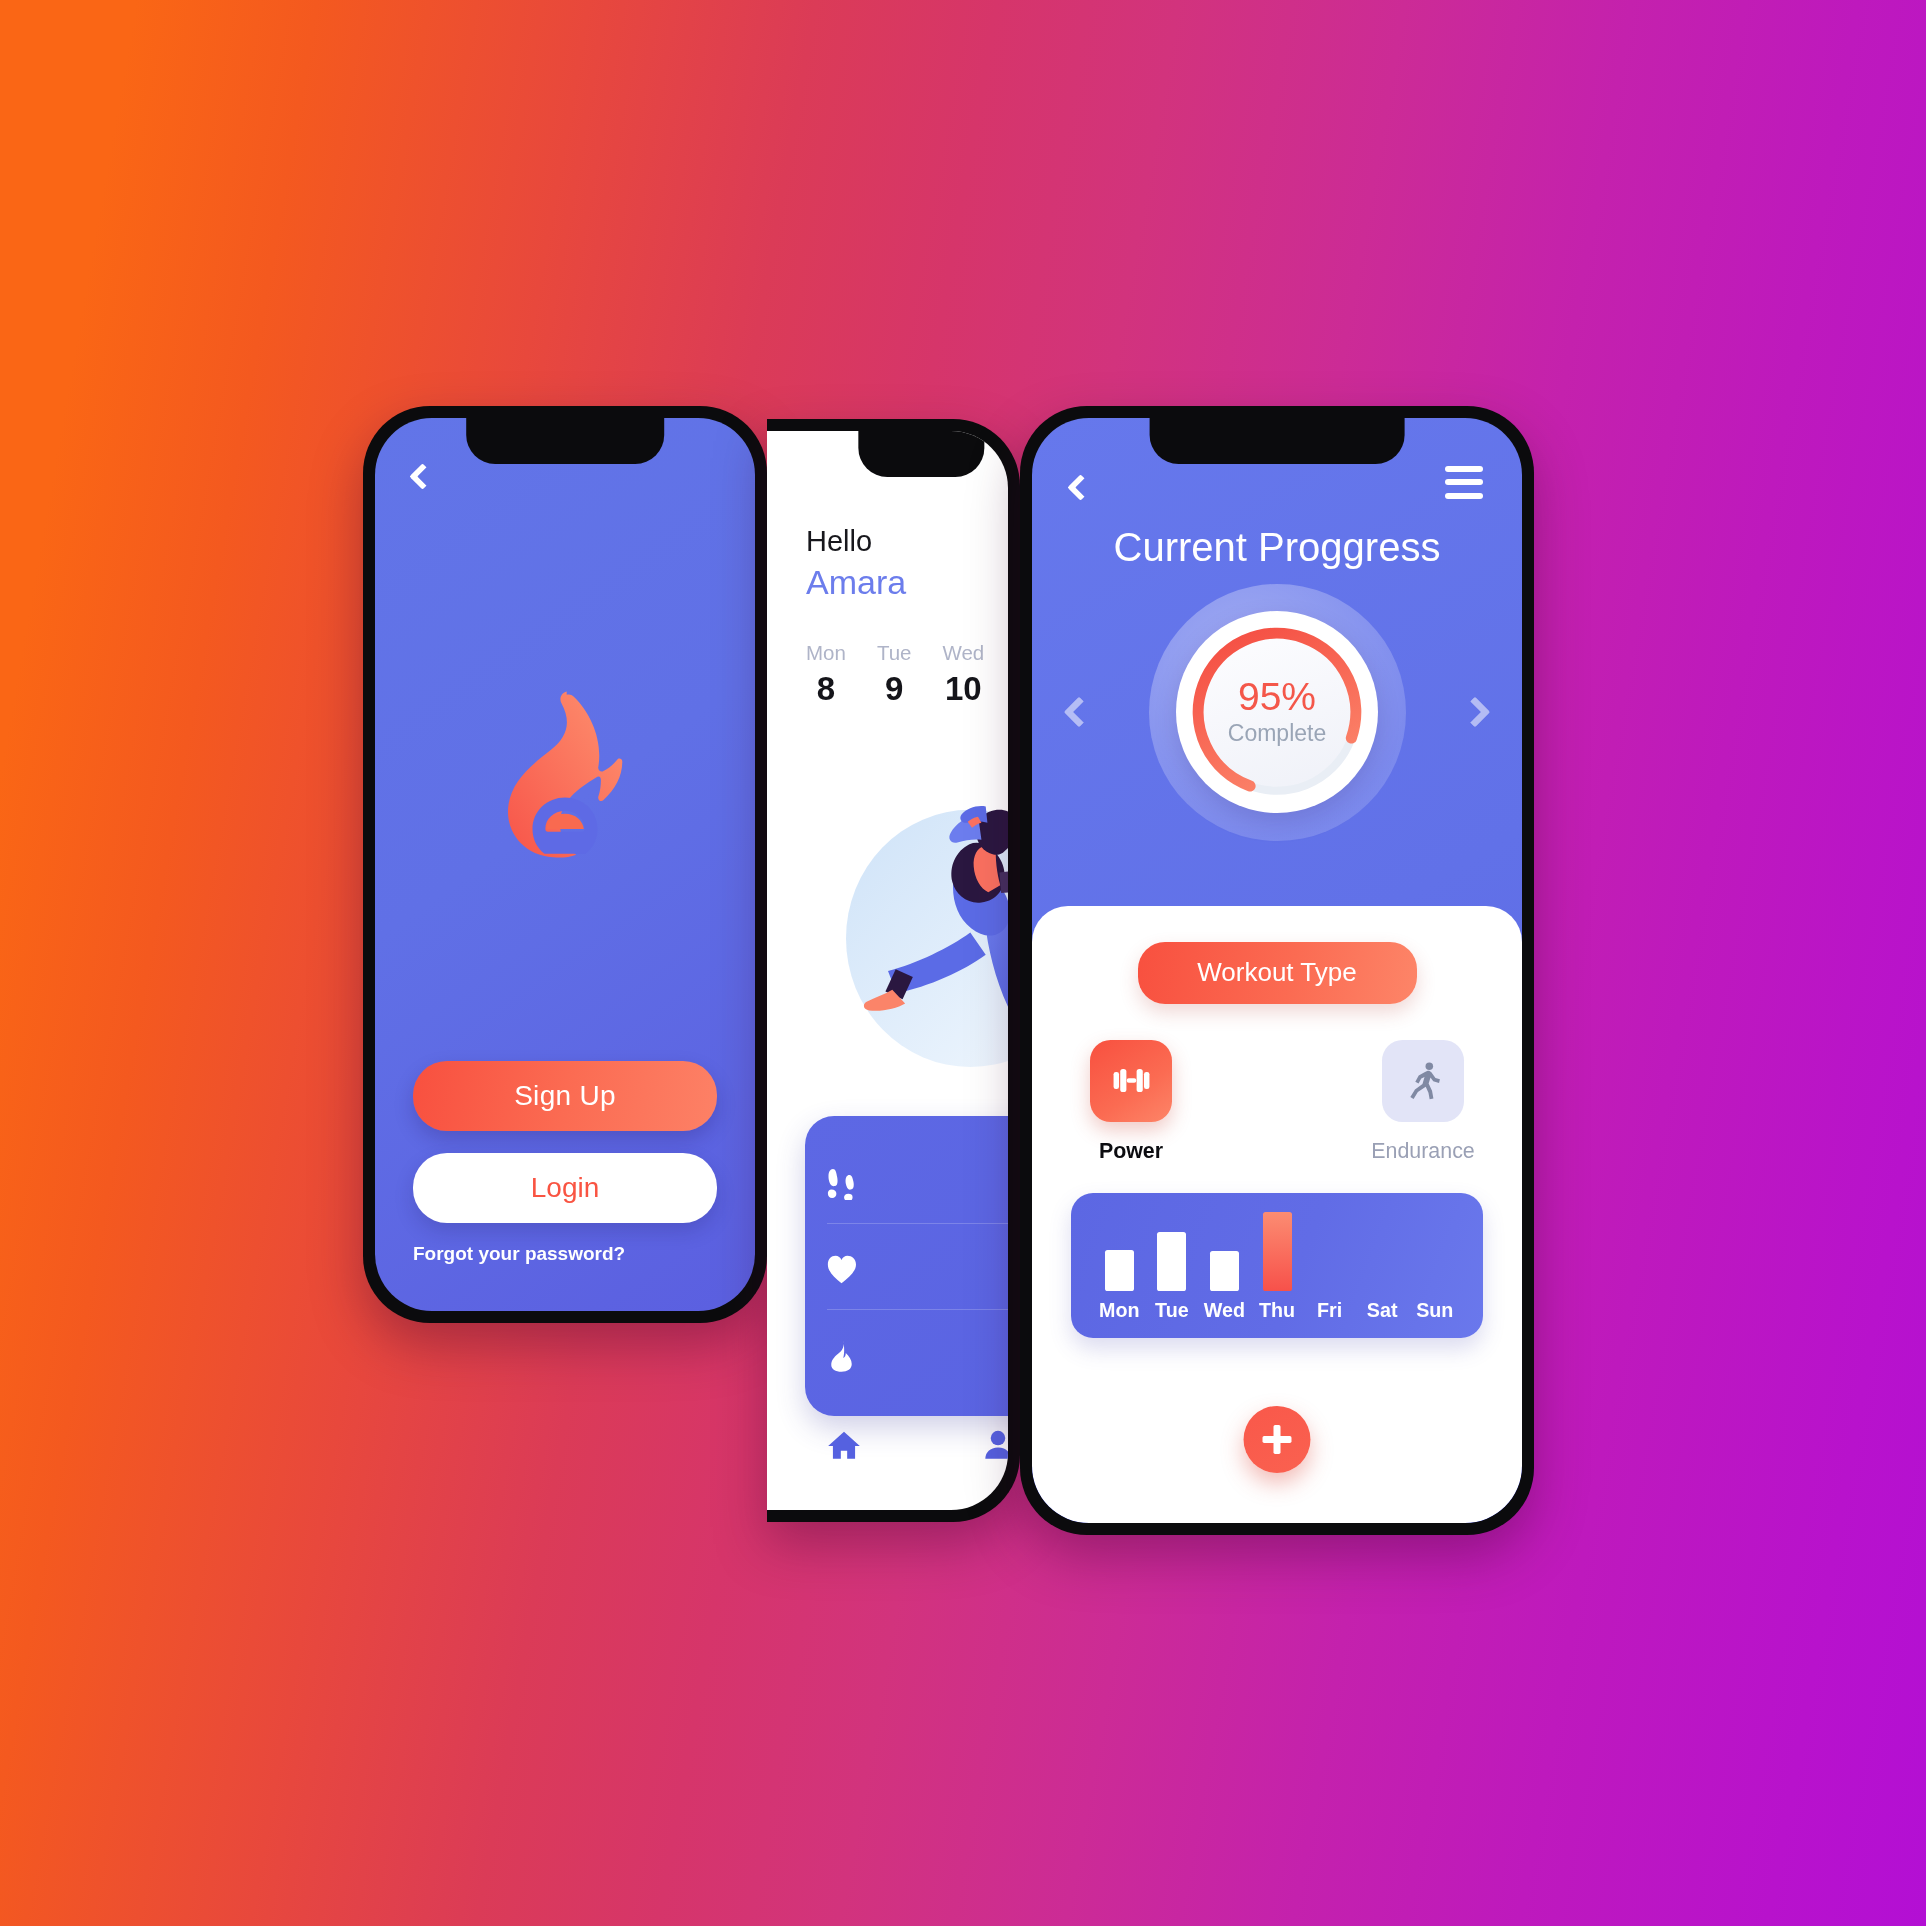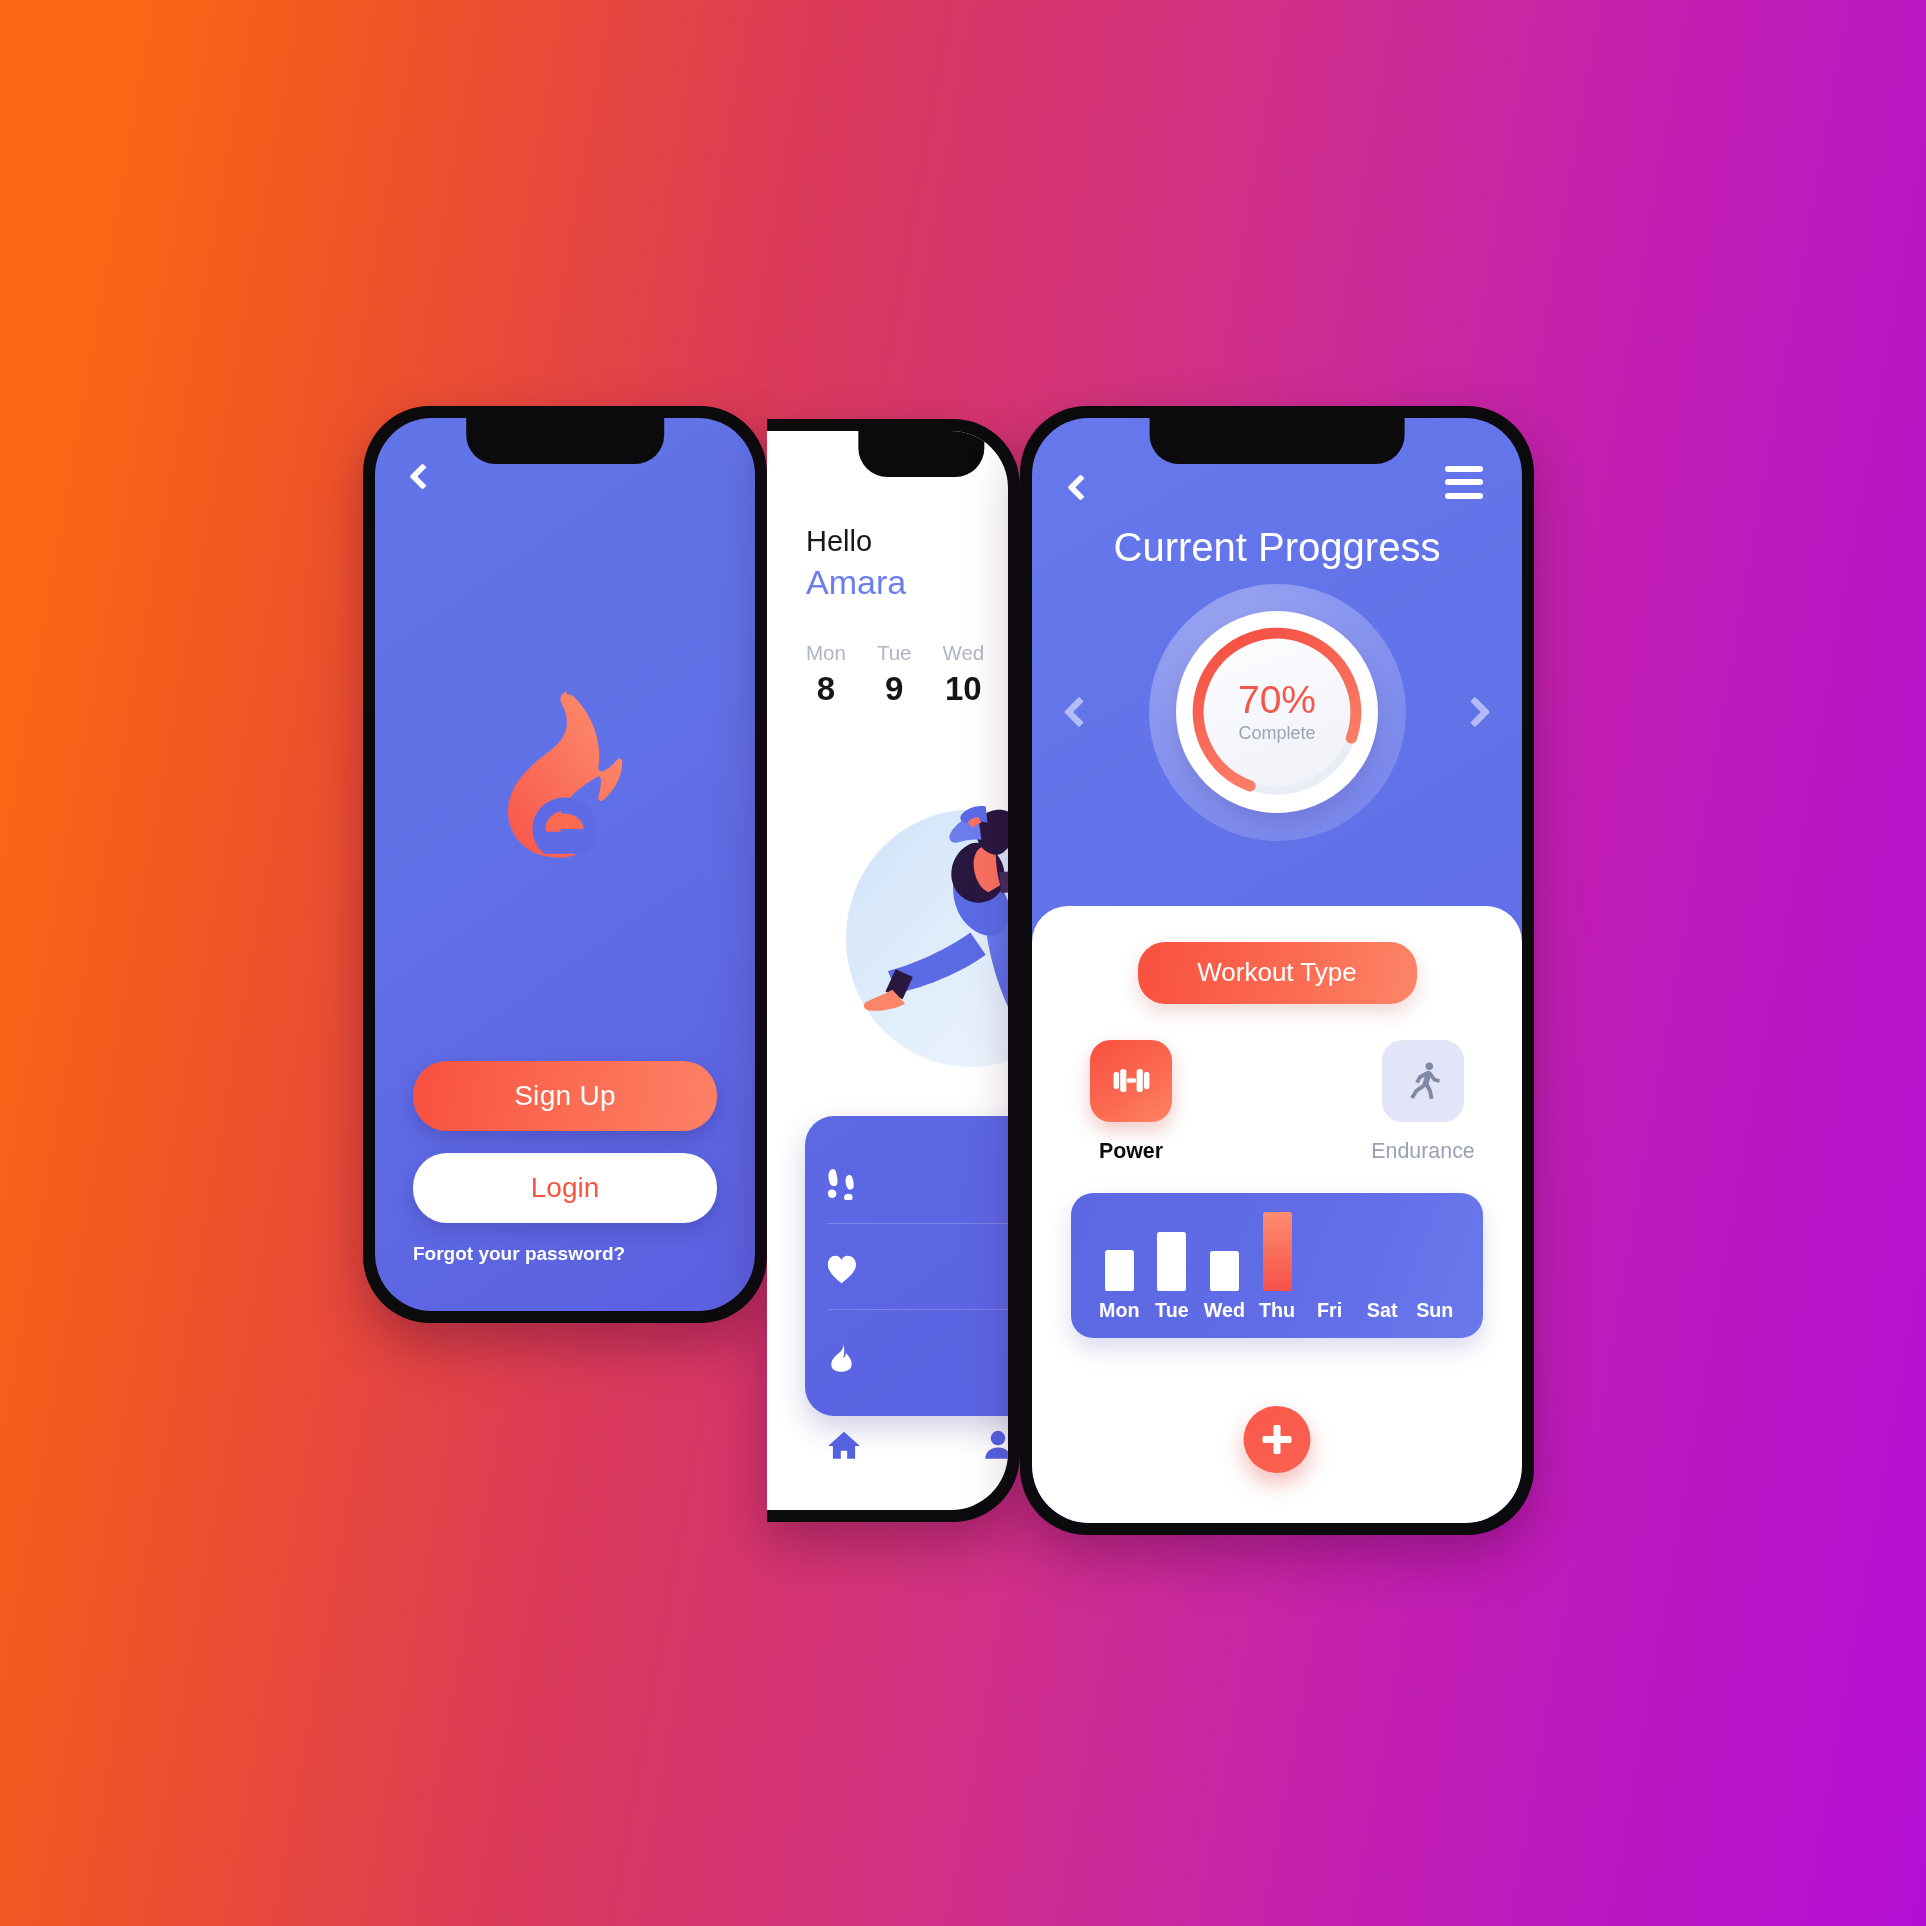--- a/index.html
+++ b/index.html
@@ -162,21 +162,21 @@
     box-shadow: 0 8.6px 22px rgba(40,30,120,.18);
     position: relative;
   }
   .ring-mid svg { position: absolute; inset: 0; width: 100%; height: 100%; }
   .ring-core {
     width: 151px; height: 151px; border-radius: 50%;
     background: linear-gradient(160deg, #FDFDFF 0%, #EFF1F8 100%);
     display: flex; flex-direction: column; align-items: center; justify-content: center;
   }
   .pct { font-size: 39px; color: #F4574A; line-height: 1; }
-  .pct-sub { font-size: 18px; color: #9AA5B6; margin-top: 4px; }
+  .pct-sub { font-size: 23px; color: #9AA5B6; margin-top: 4px; }
 
   .sheet {
     position: absolute; left: 0; right: 0; bottom: 0; top: 488px;
     background: #fff; border-radius: 36px 36px 57px 57px;
     padding: 36px 39px 0 39px;
   }
   .pill {
     display: block; margin: 0 auto; border: none; cursor: pointer;
     background: linear-gradient(100deg, #F8503F 0%, #FB6B52 55%, #FD8568 100%);
     color: #fff; font-size: 26px; padding: 15.4px 0; width: 279px;
@@ -398,21 +398,21 @@
                 <defs>
                   <linearGradient id="arcG" x1="0" y1="1" x2="1" y2="0">
                     <stop offset="0" stop-color="#F4493F"></stop>
                     <stop offset="1" stop-color="#FD8F72"></stop>
                   </linearGradient>
                 </defs>
                 <circle cx="50" cy="50" r="39" fill="none" stroke="#E9EEF5" stroke-width="4"></circle>
                 <circle cx="50" cy="50" r="39" fill="none" stroke="url(#arcG)" stroke-width="5.5" stroke-linecap="round" stroke-dasharray="183 245" transform="rotate(110 50 50)"></circle>
               </svg>
               <div class="ring-core">
-                <div class="pct">70%</div>
+                <div class="pct">95%</div>
                 <div class="pct-sub">Complete</div>
               </div>
             </div>
           </div>
 
           <div class="nav-chev right"></div>
         </div>
 
         <div class="sheet">
           <button class="pill">Workout Type</button>

